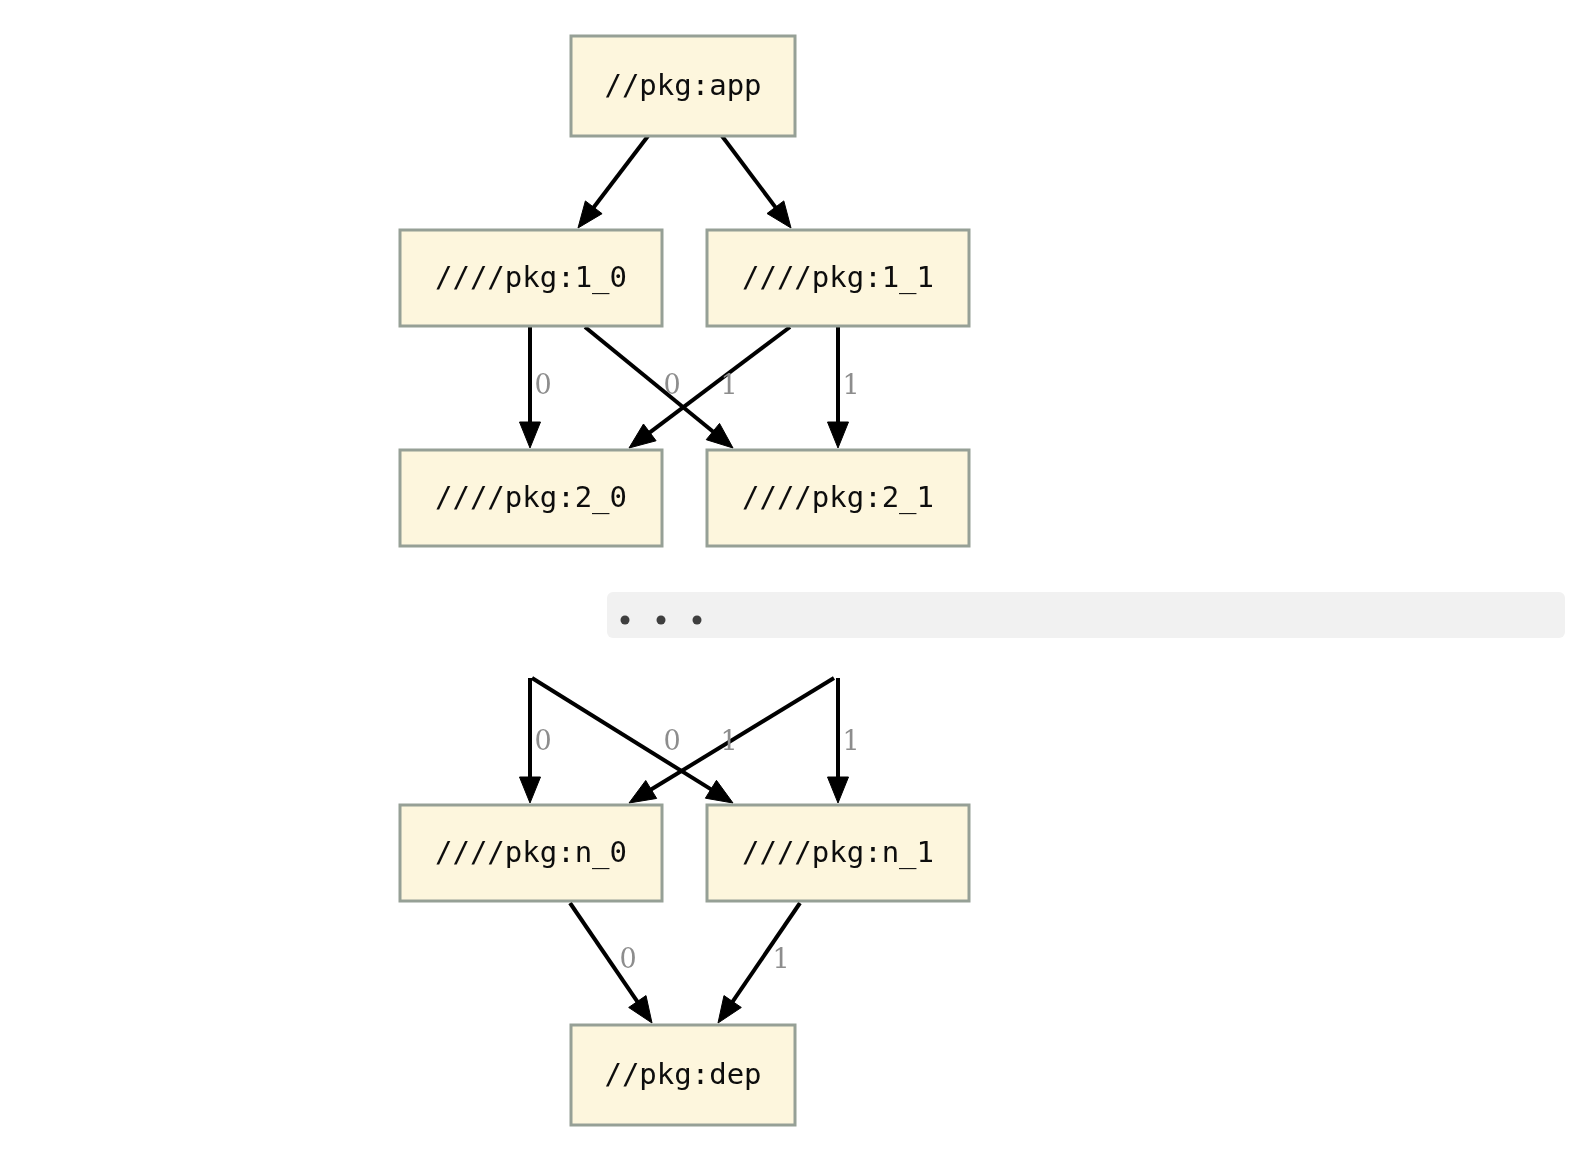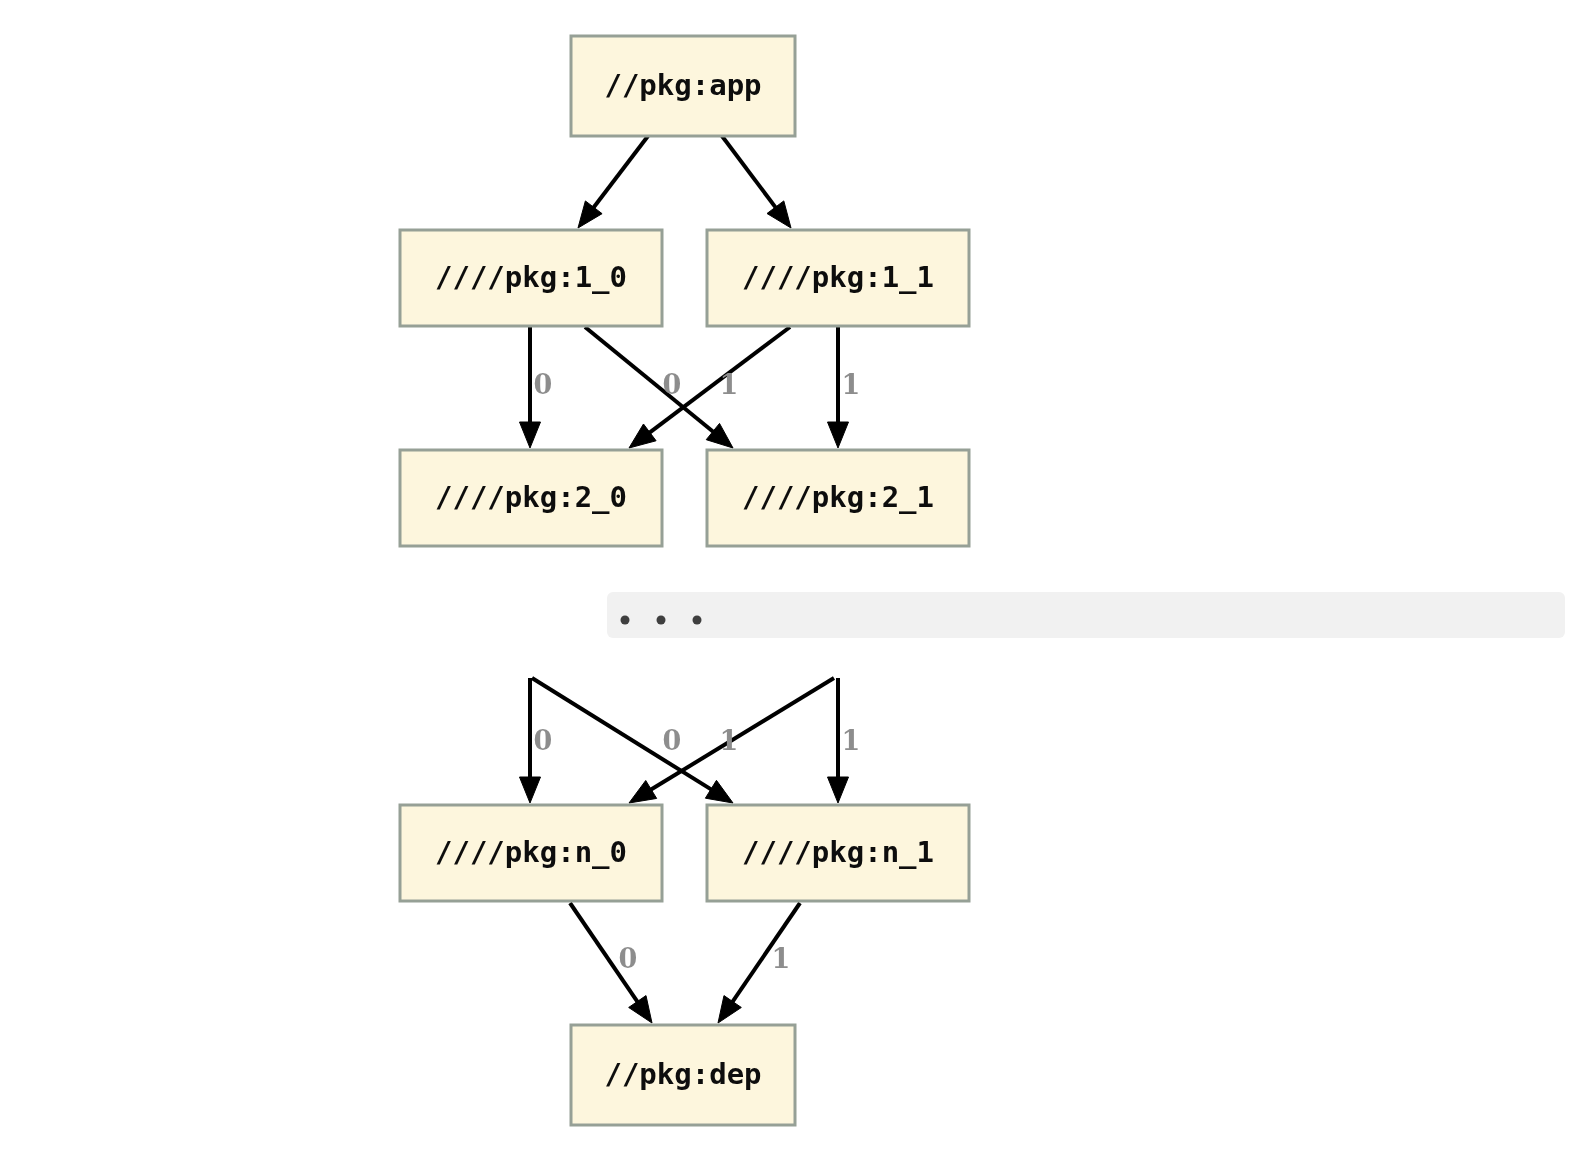--- a/index.html
+++ b/index.html
@@ -10,21 +10,20 @@
   body {
     width: 1592px;
     height: 1162px;
     font-family: "DejaVu Sans Mono", monospace;
     overflow: hidden;
   }
   #graph-root {
     position: relative;
     width: 1308px;
     height: 1162px;
-    font-weight: bold;
   }
   svg#graph-svg {
     position: absolute;
     top: 0;
     left: 0;
     width: 1592px;
     height: 1162px;
     display: block;
   }
   .node-box {

